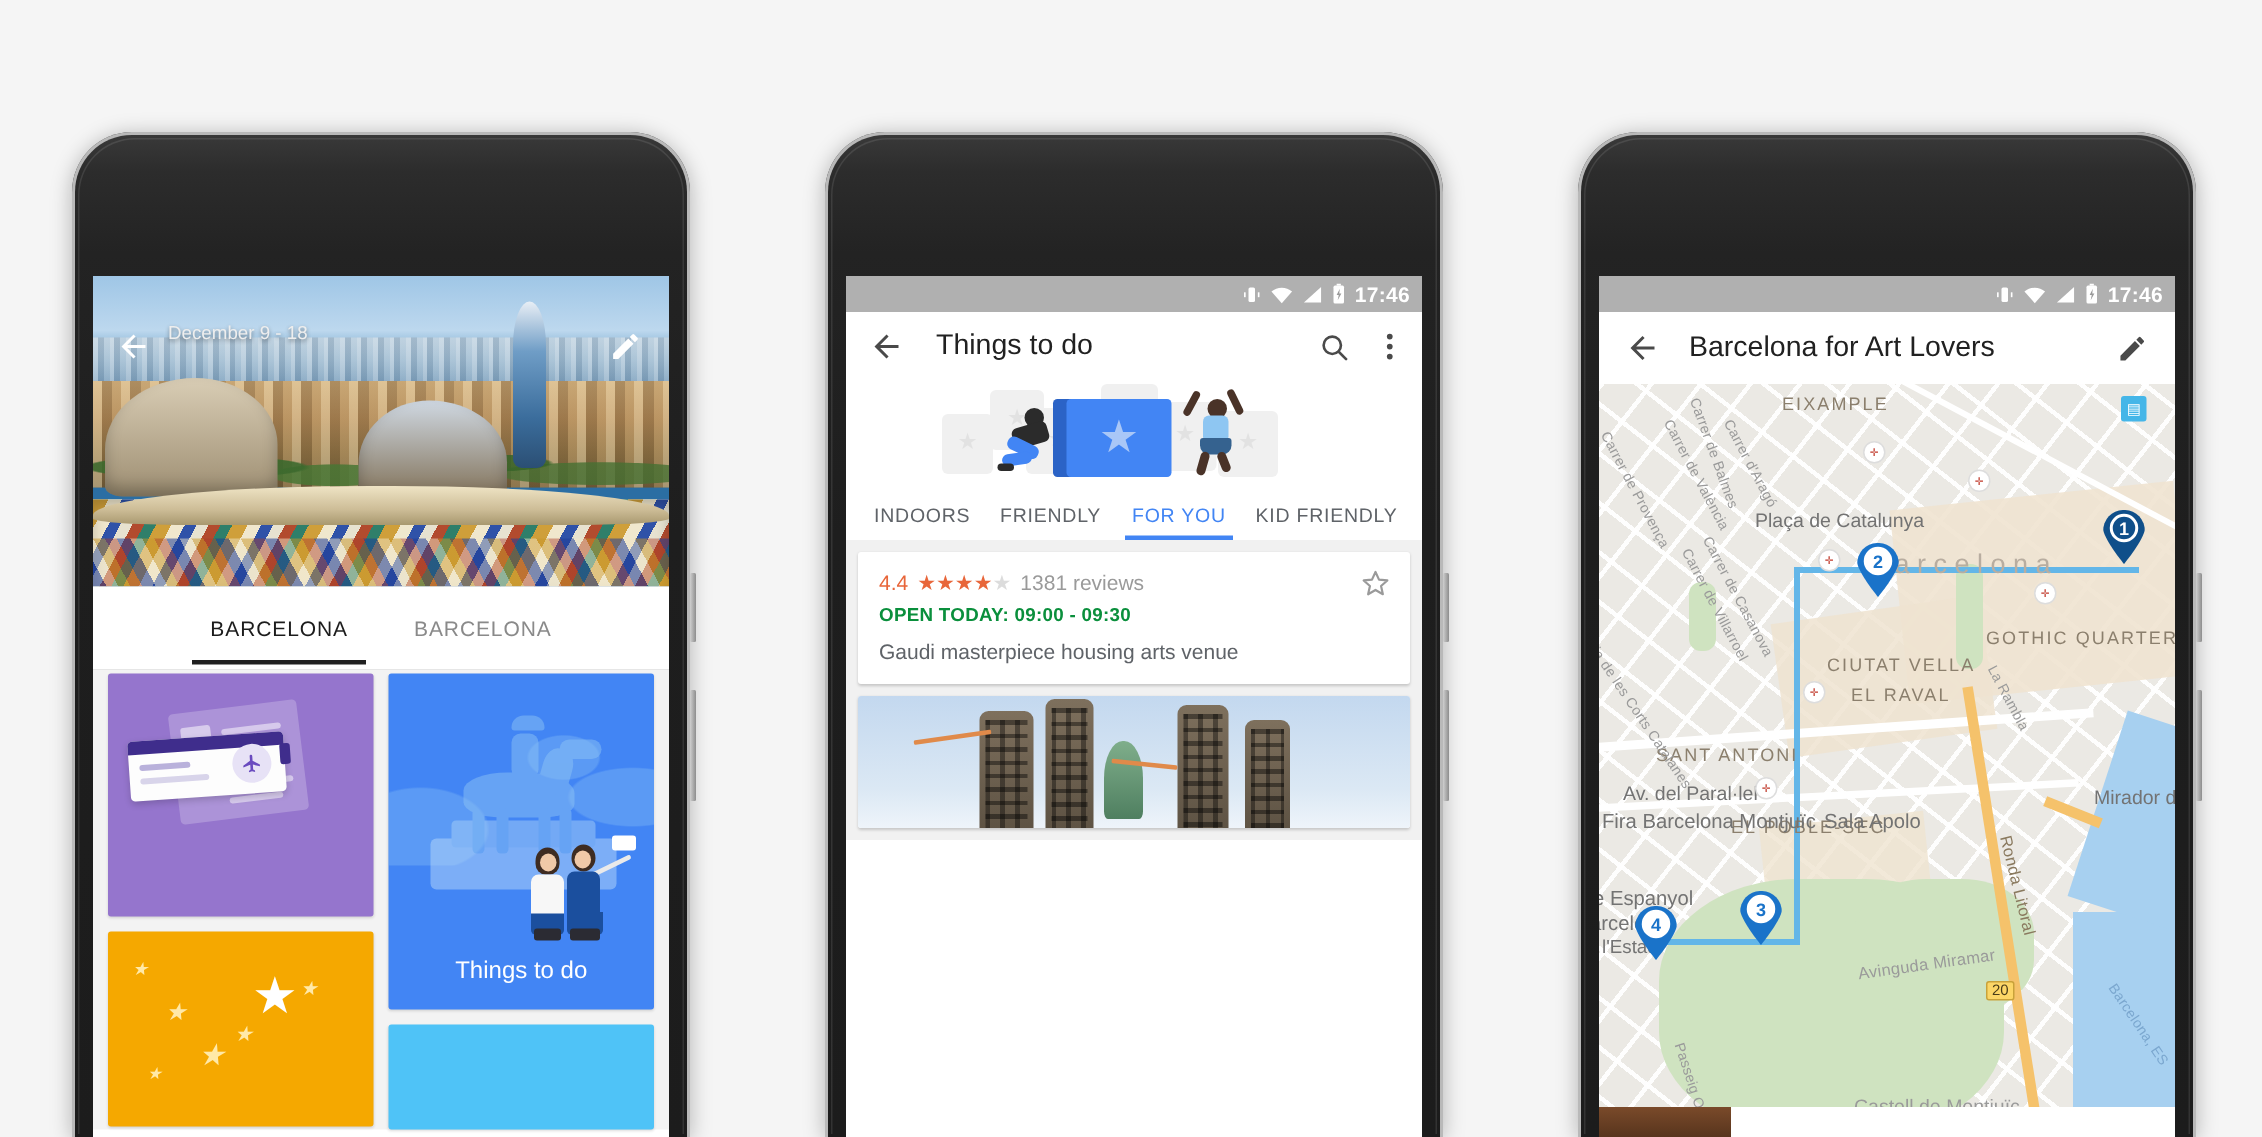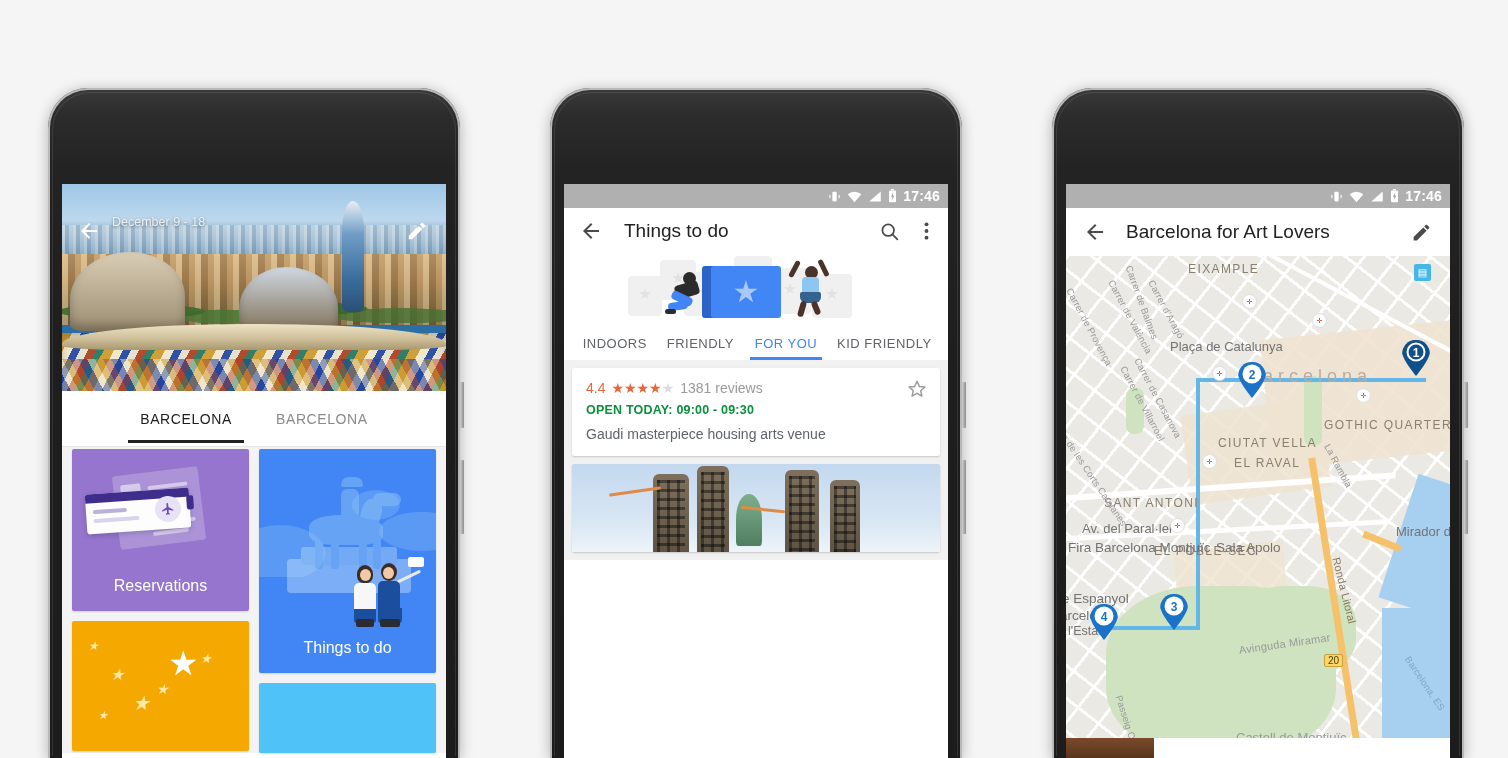--- a/index.html
+++ b/index.html
@@ -371,21 +371,20 @@
               <span class="bar"></span>
               <span class="l1"></span>
               <span class="l2"></span>
               <span class="tab"></span>
               <span class="circ">
                 <svg width="14" height="14" viewBox="0 0 24 24">
                     <path d="M21 16v-2l-8-5V3.5A1.5 1.5 0 0 0 11.5 2 1.5 1.5 0 0 0 10 3.5V9l-8 5v2l8-2.5V19l-2 1.5V22l3.5-1 3.5 1v-1.5L13 19v-5.5L21 16z" fill="#6a4bbf"></path>
                   </svg>
               </span>
             </div>
-            <div class="cap">Reservations</div>
           </div>
 
           <div class="ncard card-gold">
             <div class="stars-rain">
               <i style="left:16px; top:18px;">★</i>
               <i style="left:38px; top:44px; font-size:16px;">★</i>
               <i style="left:60px; top:70px; font-size:20px;">★</i>
               <i style="left:84px; top:60px; font-size:14px;">★</i>
               <i style="left:26px; top:88px; font-size:11px;">★</i>
               <i style="left:128px; top:30px; font-size:13px;">★</i>

